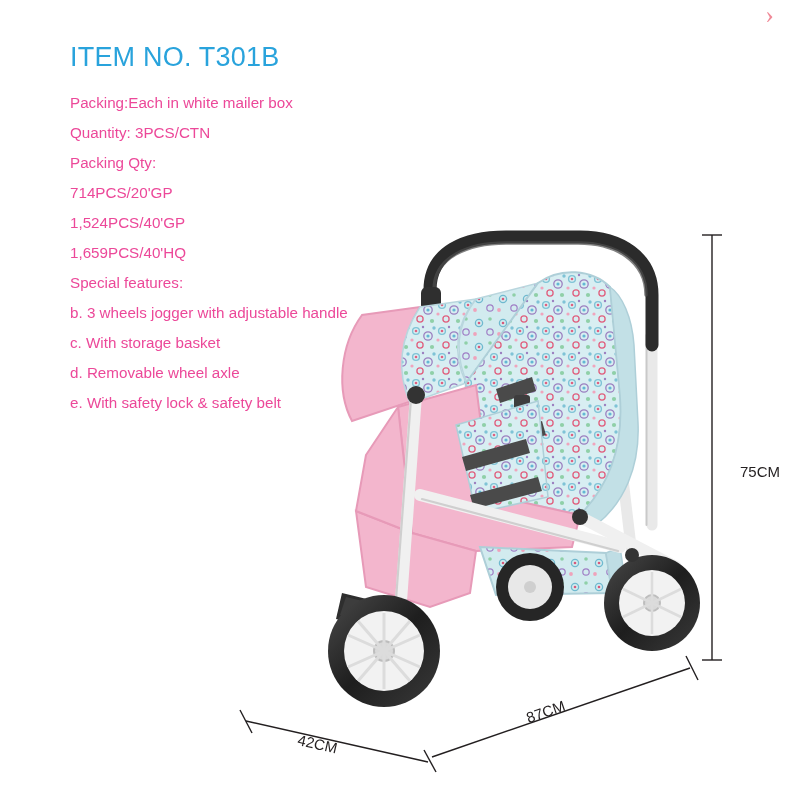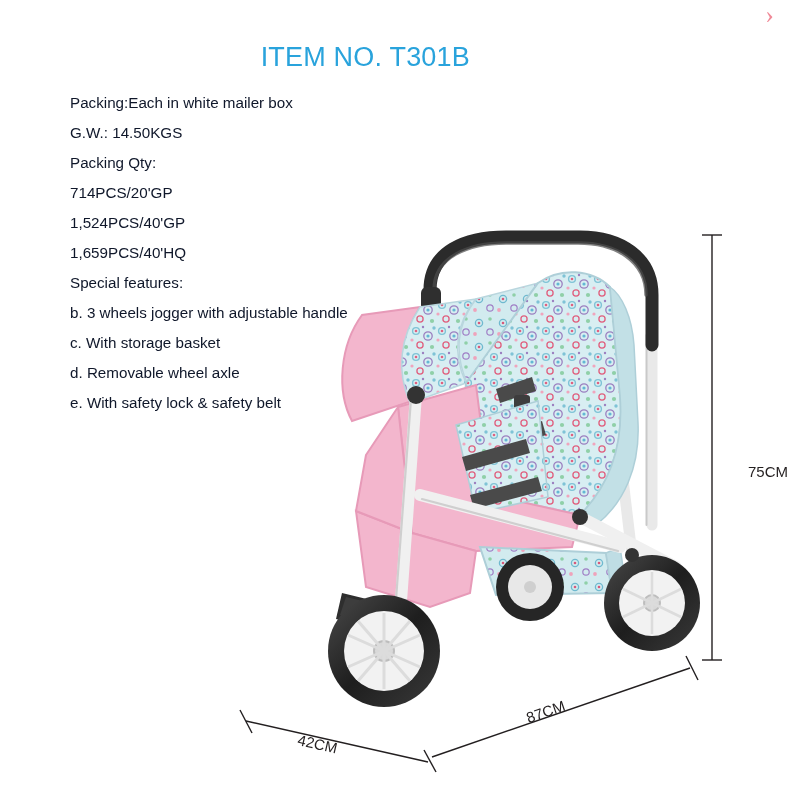--- a/index.html
+++ b/index.html
@@ -39,24 +39,23 @@
     width: 400px;
   }
   .item-title {
     color: #29a3dc;
     font-size: 27px;
     line-height: 34px;
     letter-spacing: 0.2px;
     margin: 0 0 14px 0;
     font-weight: 400;
     white-space: nowrap;
-    text-align: right;
   }
   .spec-line {
-    color: #0f172a;
+    color: #ec4899;
     font-size: 15.2px;
     line-height: 30px;
     white-space: nowrap;
   }
 
   
   .product-area {
     position: absolute;
     left: 280px;
     top: 195px;
@@ -66,21 +65,21 @@
   .product-area svg { display: block; }
 
   
   .dim-label {
     position: absolute;
     color: #231f20;
     font-size: 15px;
     font-family: "Liberation Sans", sans-serif;
   }
   .dim-75 {
-    right: 12px;
+    right: 20px;
     top: 463px;
   }
   .dim-87 {
     left: 524px;
     top: 710px;
     transform: rotate(-19deg);
     transform-origin: left top;
   }
   .dim-42 {
     left: 300px;
@@ -99,21 +98,21 @@
 <body>
 
 <div id="page">
 
   <div class="corner-mark">›</div>
 
   <div class="spec-block">
     <div class="item-title">ITEM NO. T301B</div>
 
     <div class="spec-line">Packing:Each in white mailer box</div>
-    <div class="spec-line">G.W.: 14.50KGS</div>
+    <div class="spec-line">Quantity: 3PCS/CTN</div>
     <div class="spec-line">Packing Qty:</div>
     <div class="spec-line">714PCS/20'GP</div>
     <div class="spec-line">1,524PCS/40'GP</div>
     <div class="spec-line">1,659PCS/40'HQ</div>
     <div class="spec-line">Special features:</div>
     <div class="spec-line">b. 3 wheels jogger with adjustable handle</div>
     <div class="spec-line">c. With storage basket</div>
     <div class="spec-line">d. Removable wheel axle</div>
     <div class="spec-line">e. With safety lock &amp; safety belt</div>
   </div>

